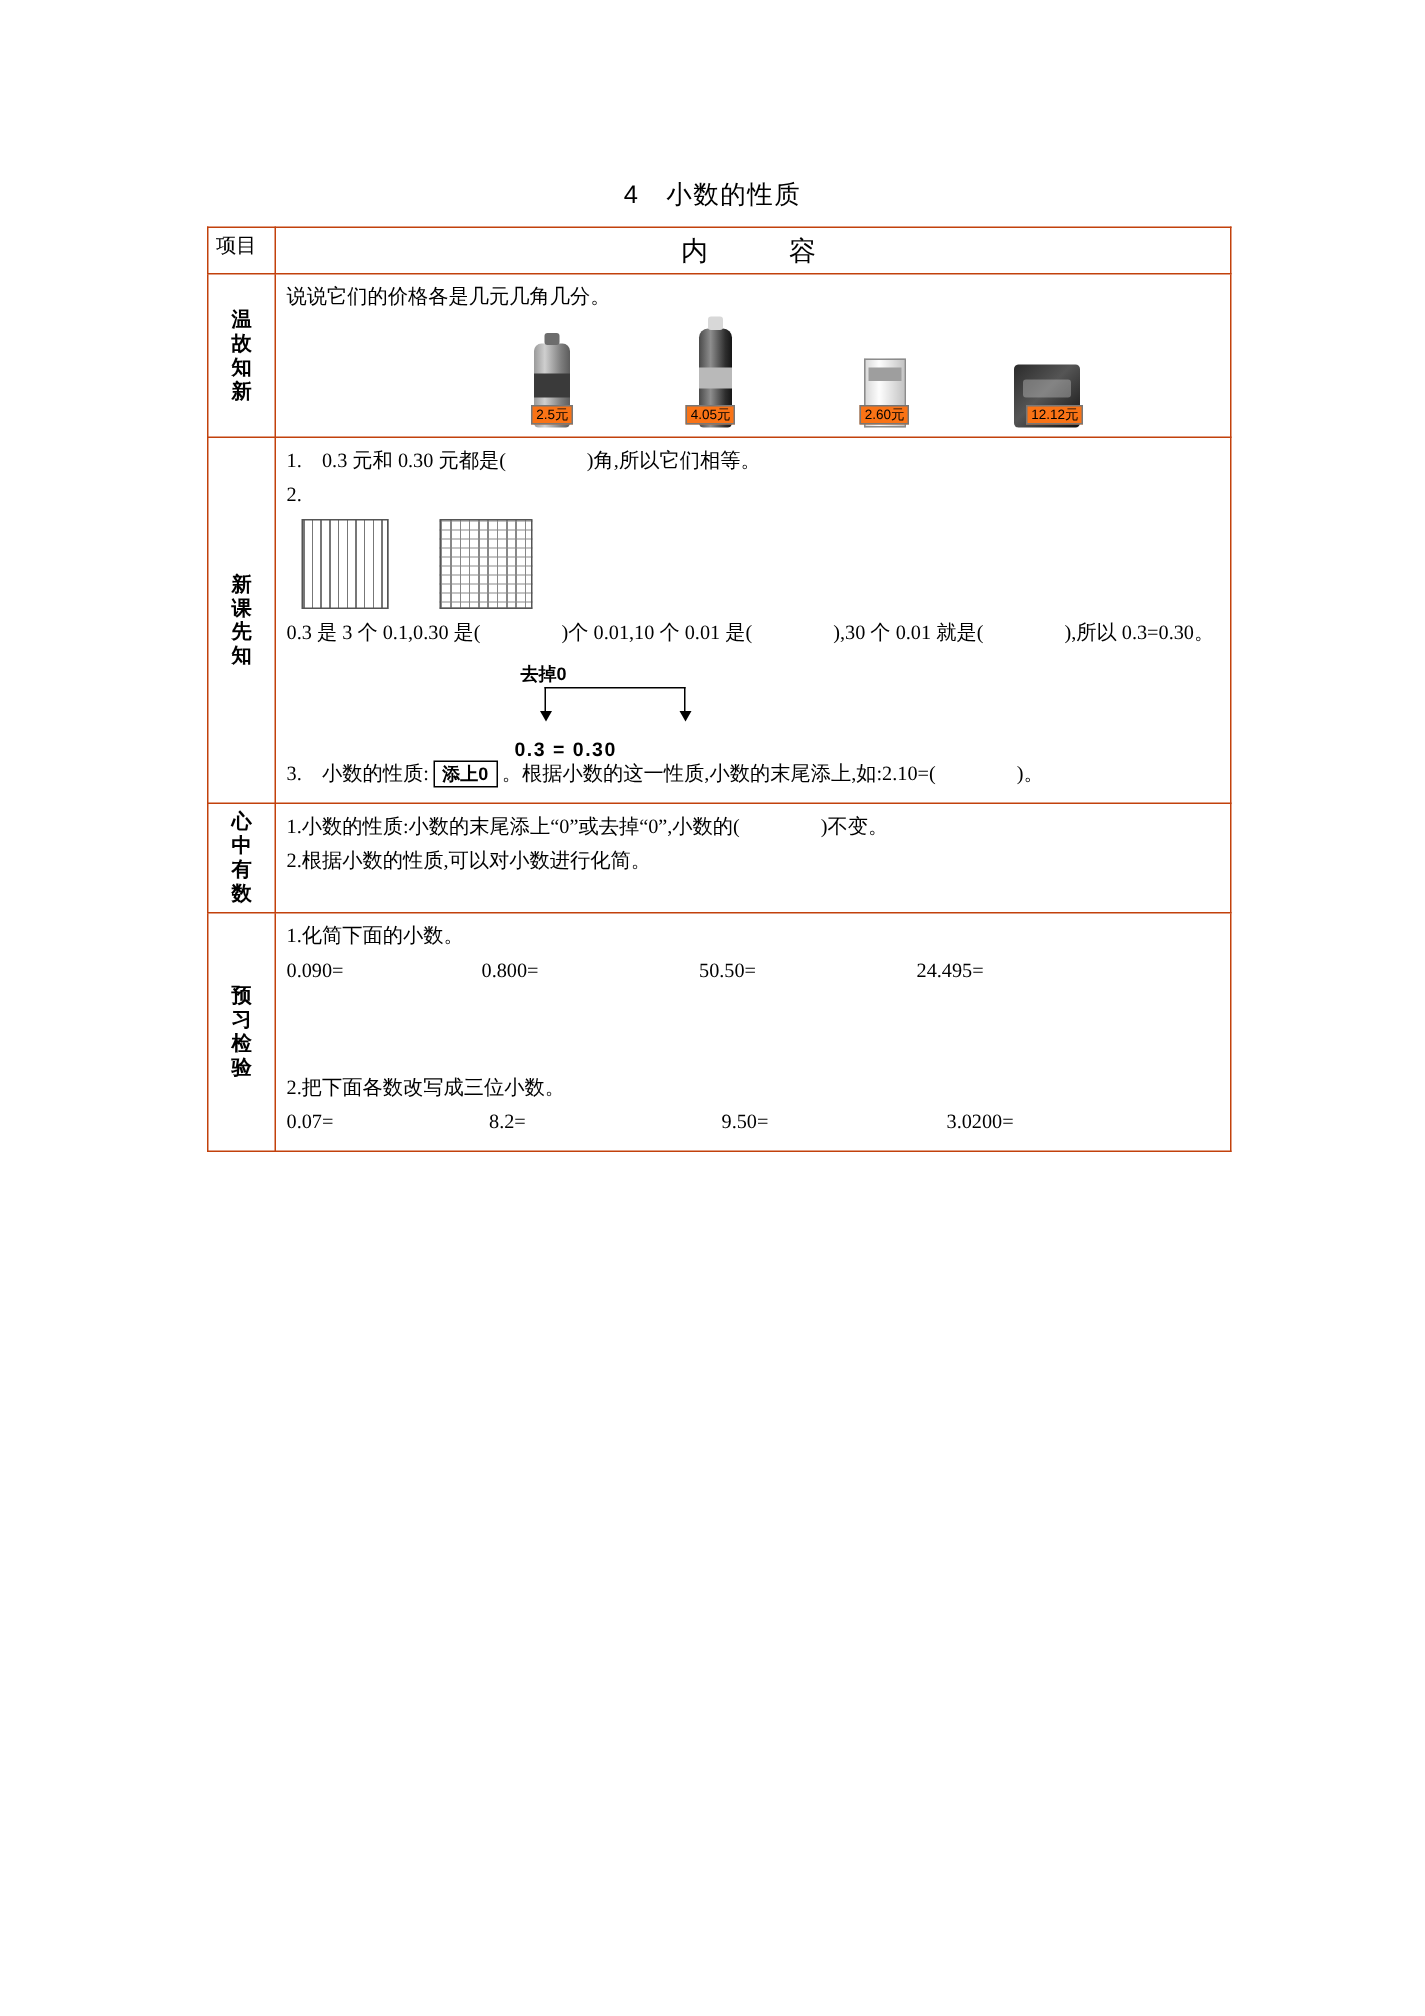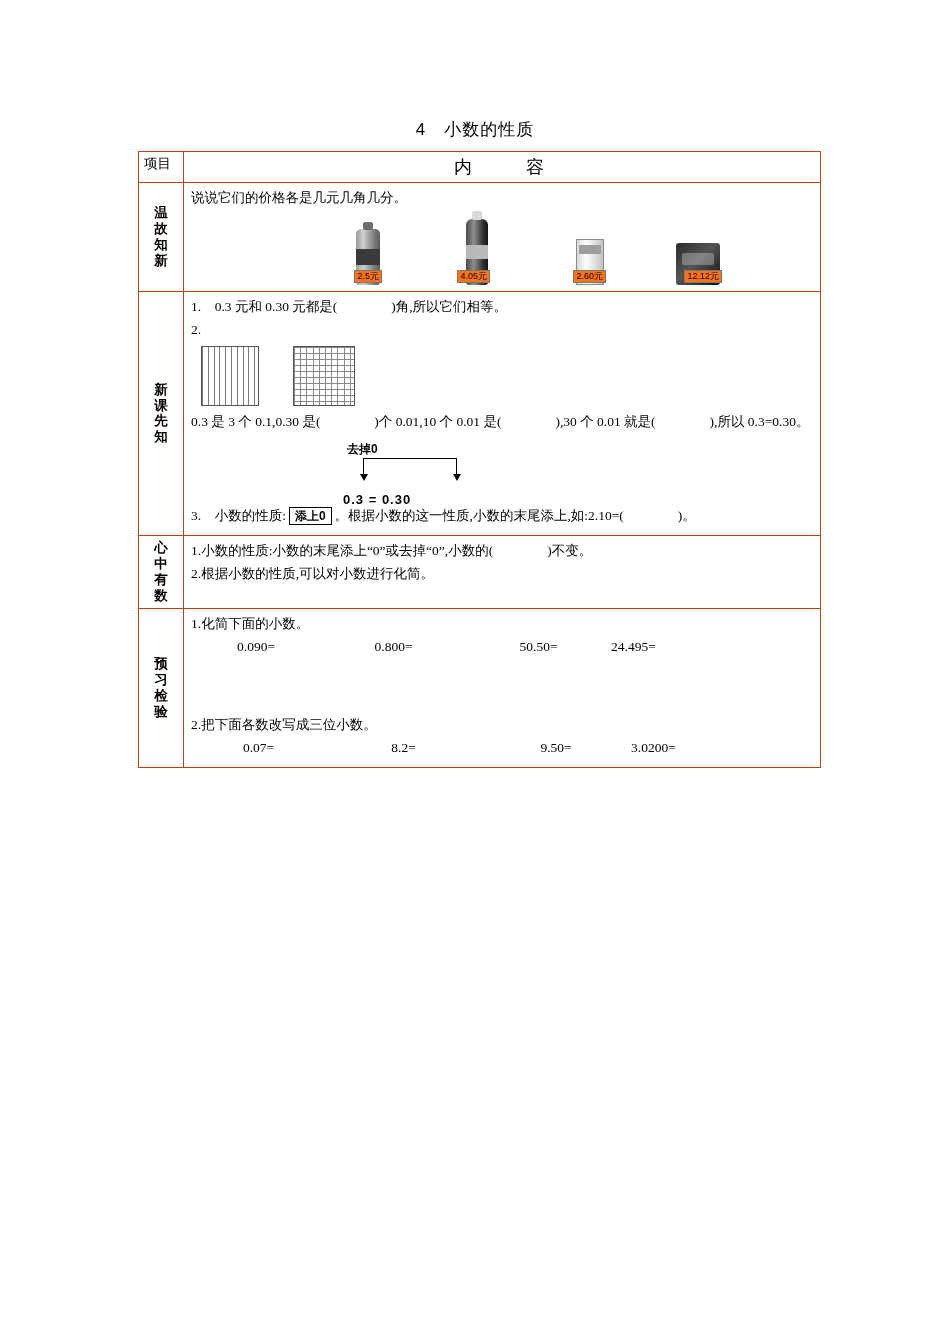--- a/index.html
+++ b/index.html
@@ -249,21 +249,20 @@
   }
   .tight { line-height: 1.5; }
   .spacer-lg { height: 56px; }
   .pad-line { margin-top: 2px; }
   .exline {
     display: block;
     margin-top: 3px;
   }
   .exline span.item-x {
     display: inline-block;
-    text-align: center;
   }
 </style>
 </head>
 <body>
 
 <div class="page">
 
   <div class="title">4　小数的性质</div>
 
   <table class="sheet">

